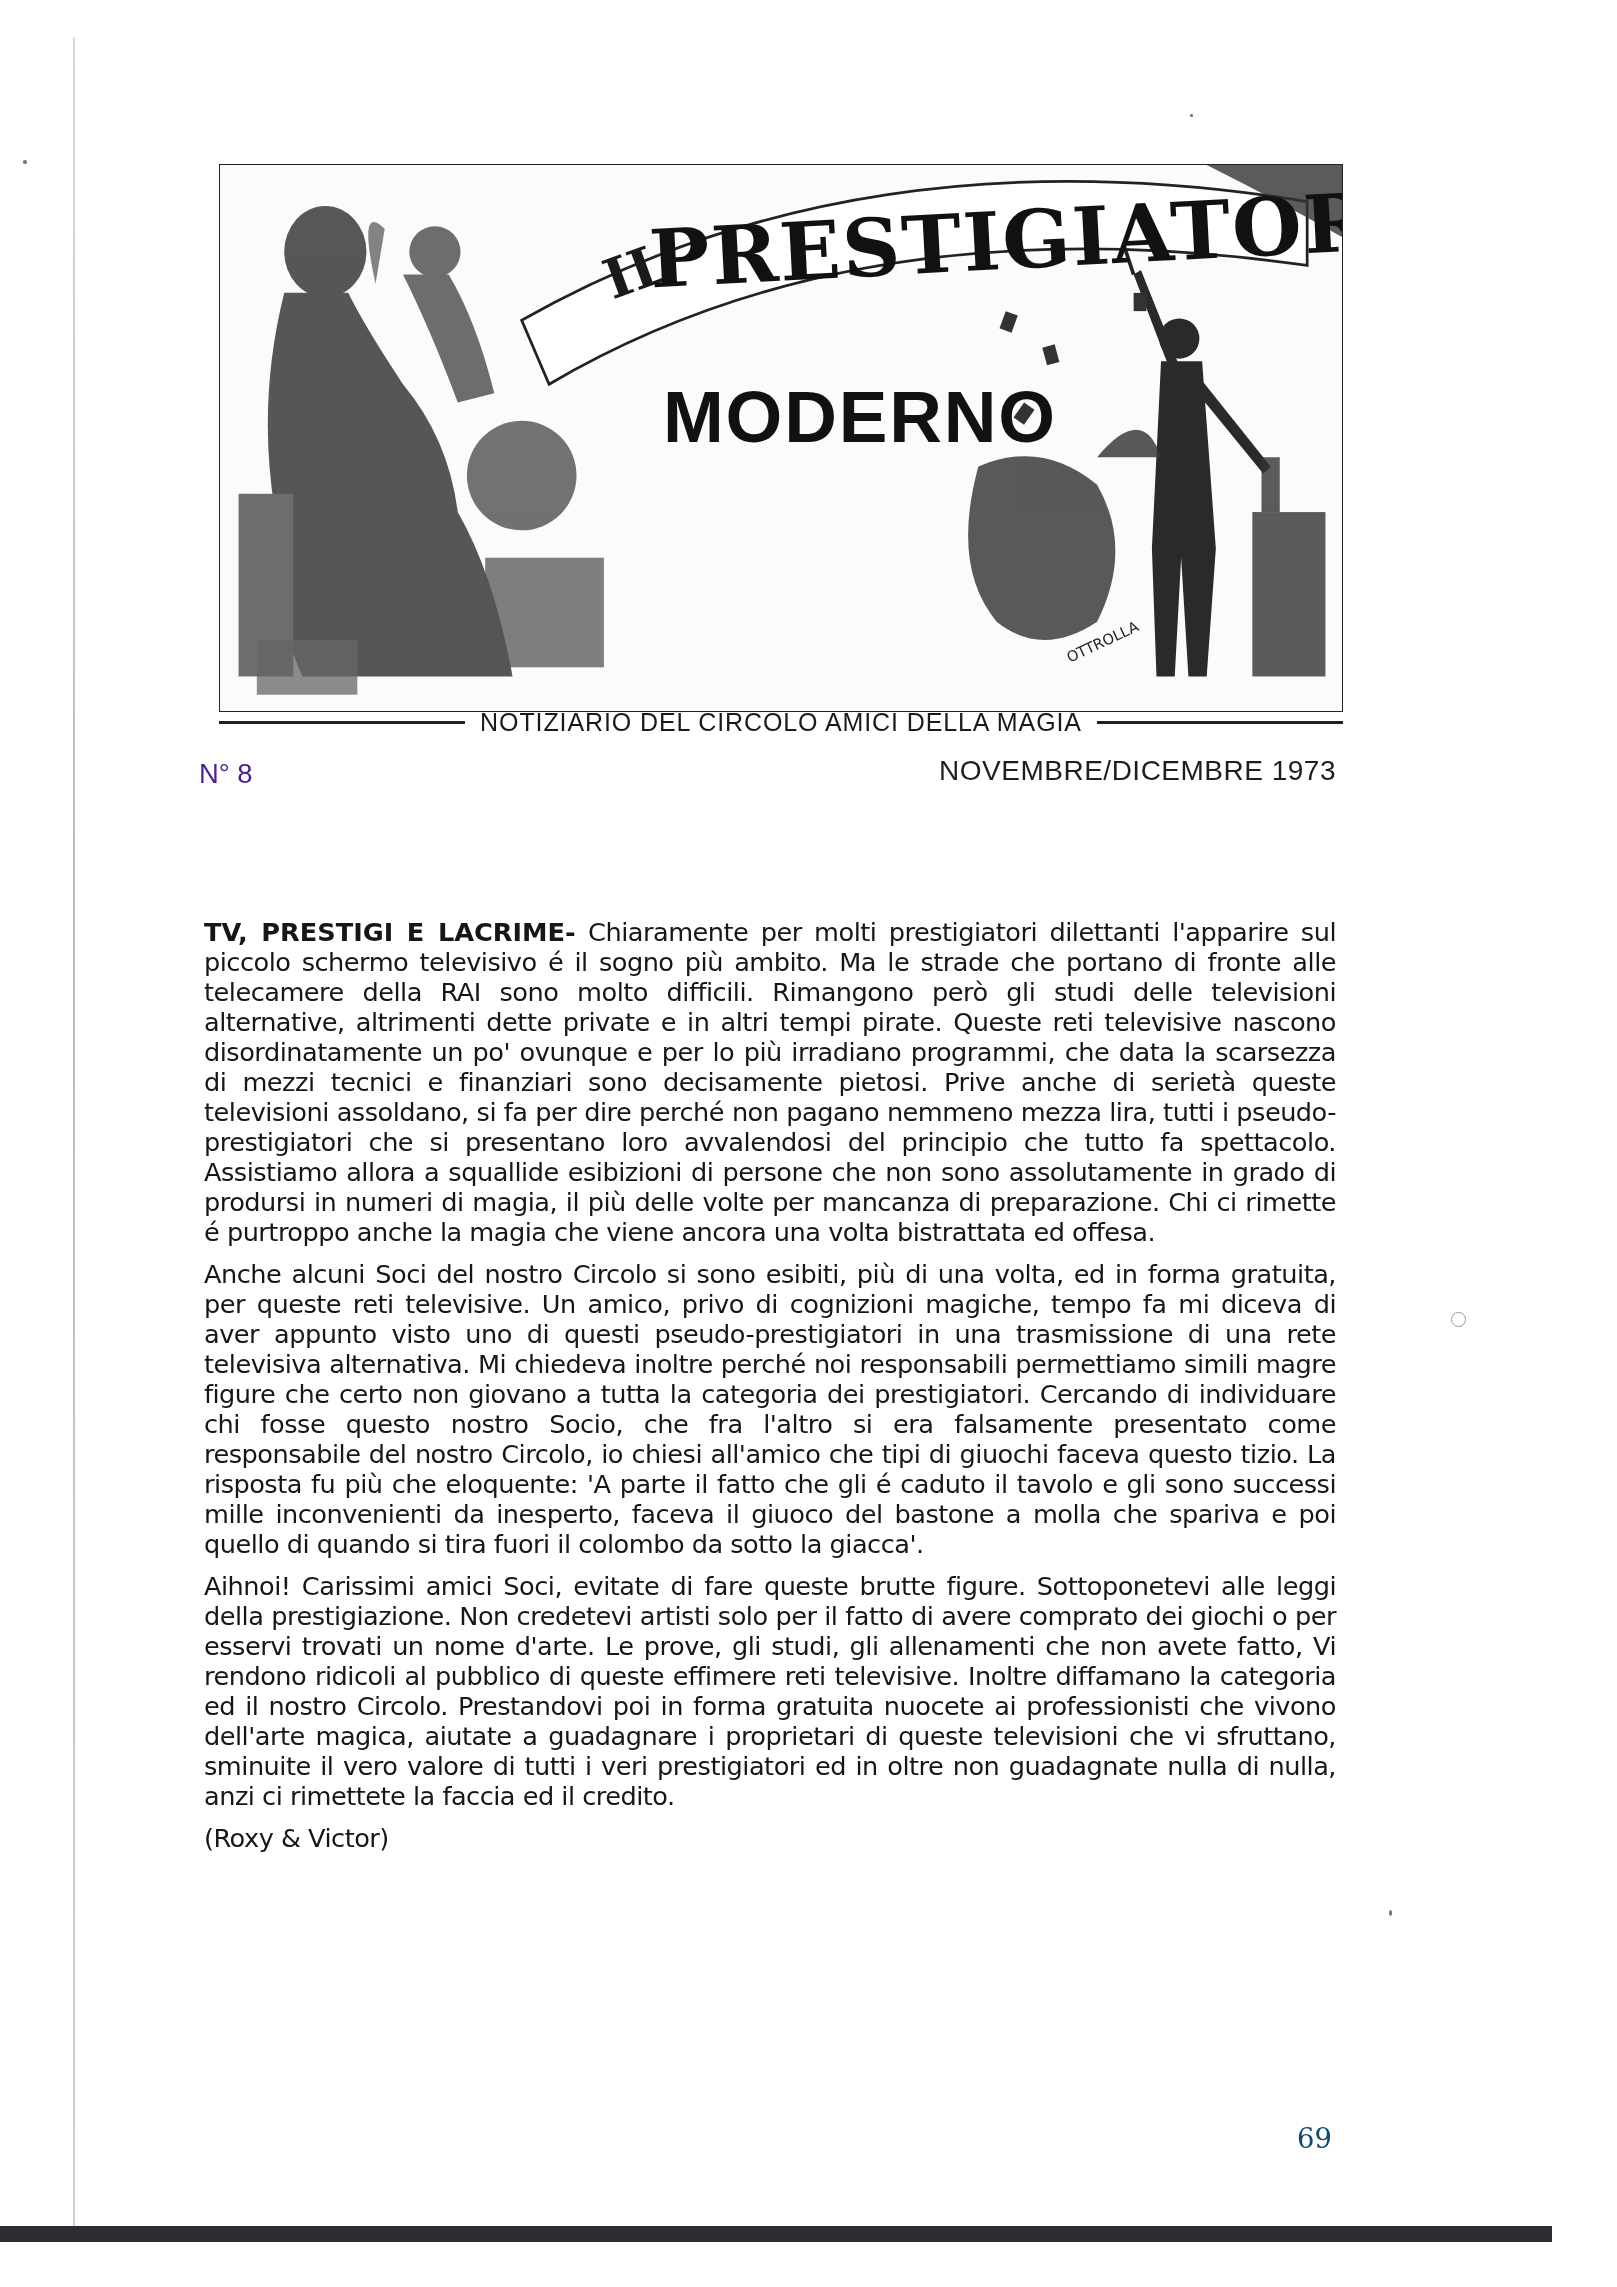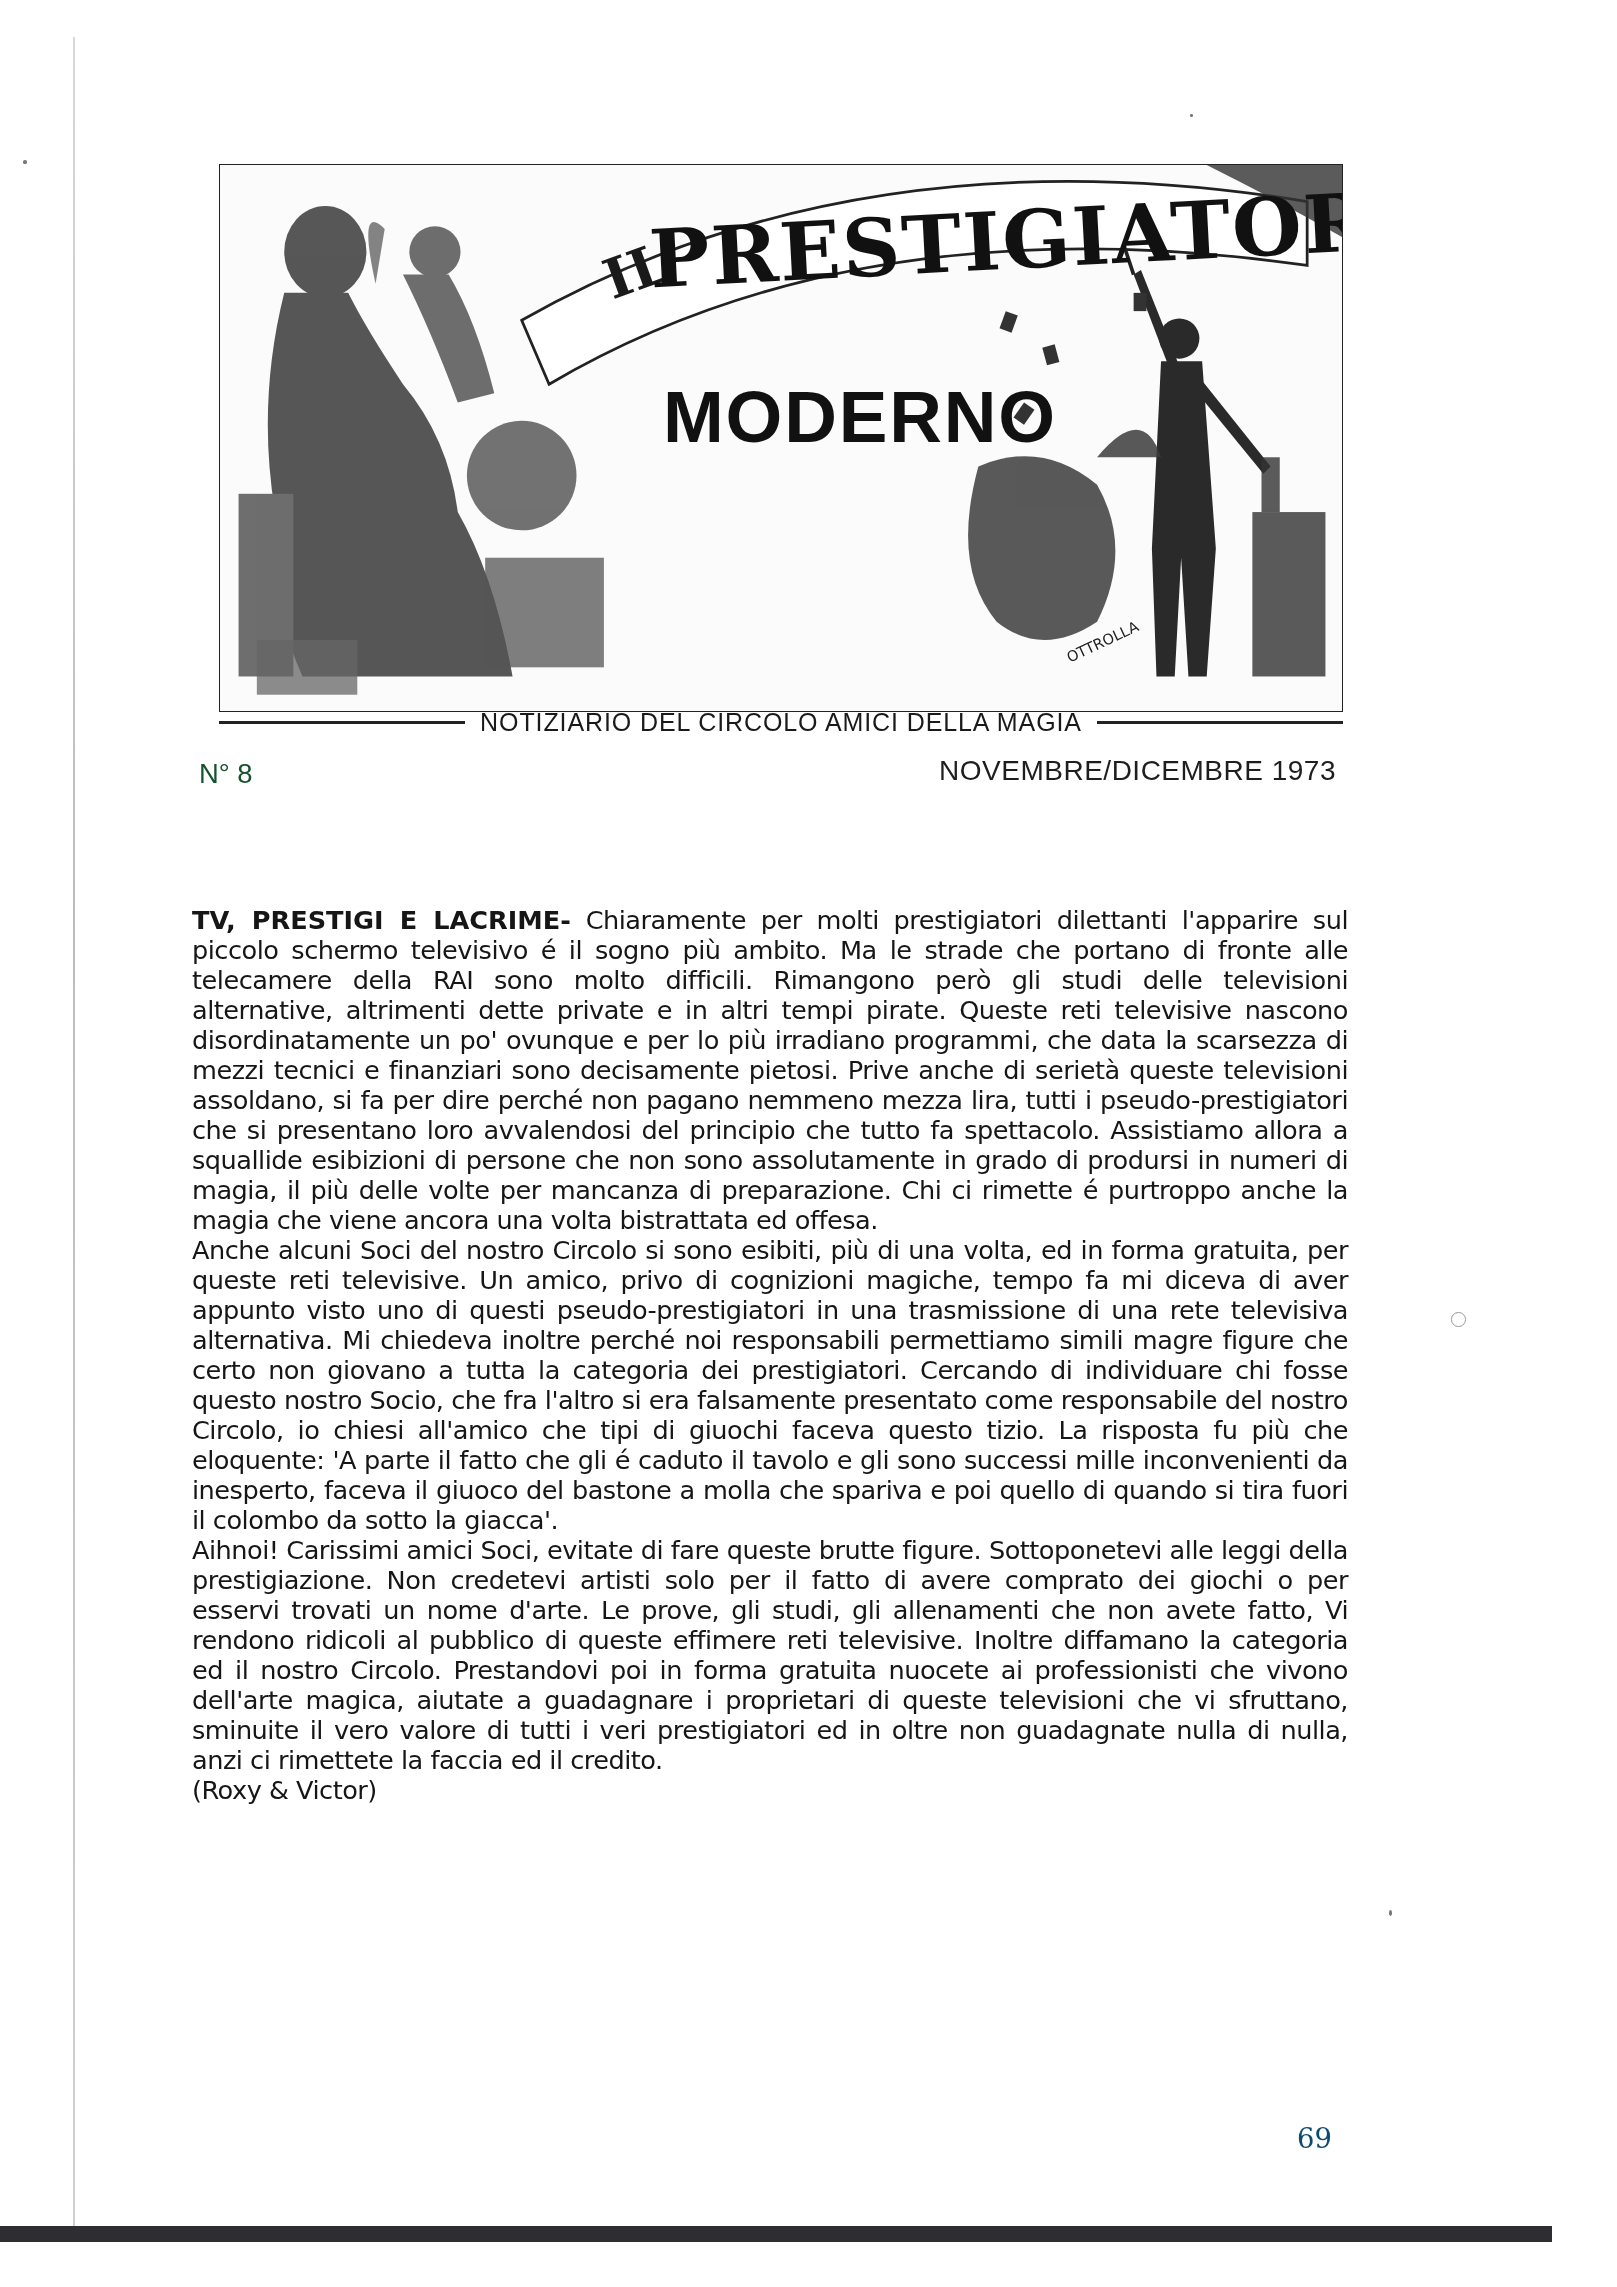--- a/index.html
+++ b/index.html
@@ -37,32 +37,32 @@
     }
     .strapline-row .rule { flex: 1; height: 2.7px; background: #222; }
     .strapline-row .rule.left { margin-right: 14.6px; }
     .strapline-row .rule.right { margin-left: 14.6px; }
     .strapline {
       font-family: "Liberation Sans", sans-serif; font-size: 25px; letter-spacing: 0.9px;
       color: #1a1a1a; white-space: nowrap;
     }
     .issue-number {
       position: absolute; left: 199px; top: 758px; font-family: "Liberation Sans", sans-serif;
-      font-size: 27.4px; color: #14532d;
+      font-size: 27.4px; color: #4c1d95;
     }
     .issue-date {
       position: absolute; right: 281px; top: 755px; font-family: "Liberation Sans", sans-serif;
       font-size: 28px; color: #1e1e1e; letter-spacing: 0.5px;
     }
     .article {
       position: absolute; left: 192px; top: 905px; width: 1156px;
       font-size: 25.6px; line-height: 30px; text-align: justify; color: #161616;
       font-family: "DejaVu Sans", sans-serif; letter-spacing: -0.5px;
     }
-    .article p { margin: 0; }
+    .article p { margin: 12px; }
     .headline { font-weight: bold; letter-spacing: 0; }
     .signature { margin-top: 0; }
     .page-number {
       position: absolute; left: 1297px; top: 2123px; font-family: "DejaVu Serif", serif;
       font-size: 27.4px; color: #0c4a6e;
     }
     .bottom-bar {
       position: absolute; left: 0; top: 2226px; width: 1552px; height: 16.4px;
       background: #2e2e32;
     }

